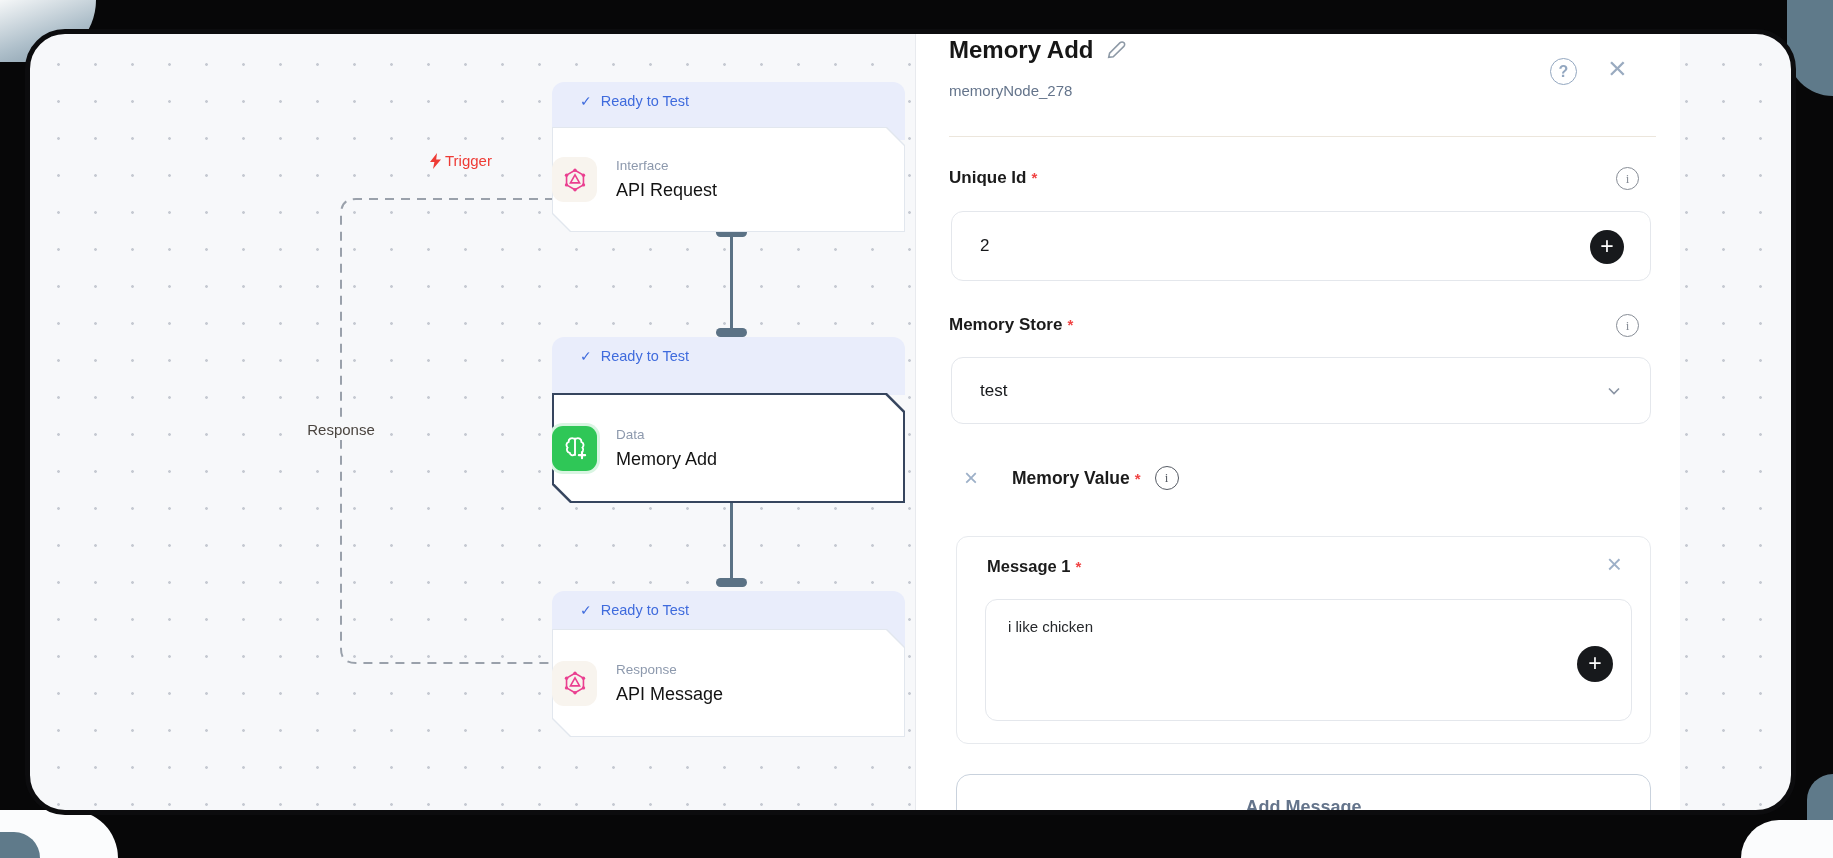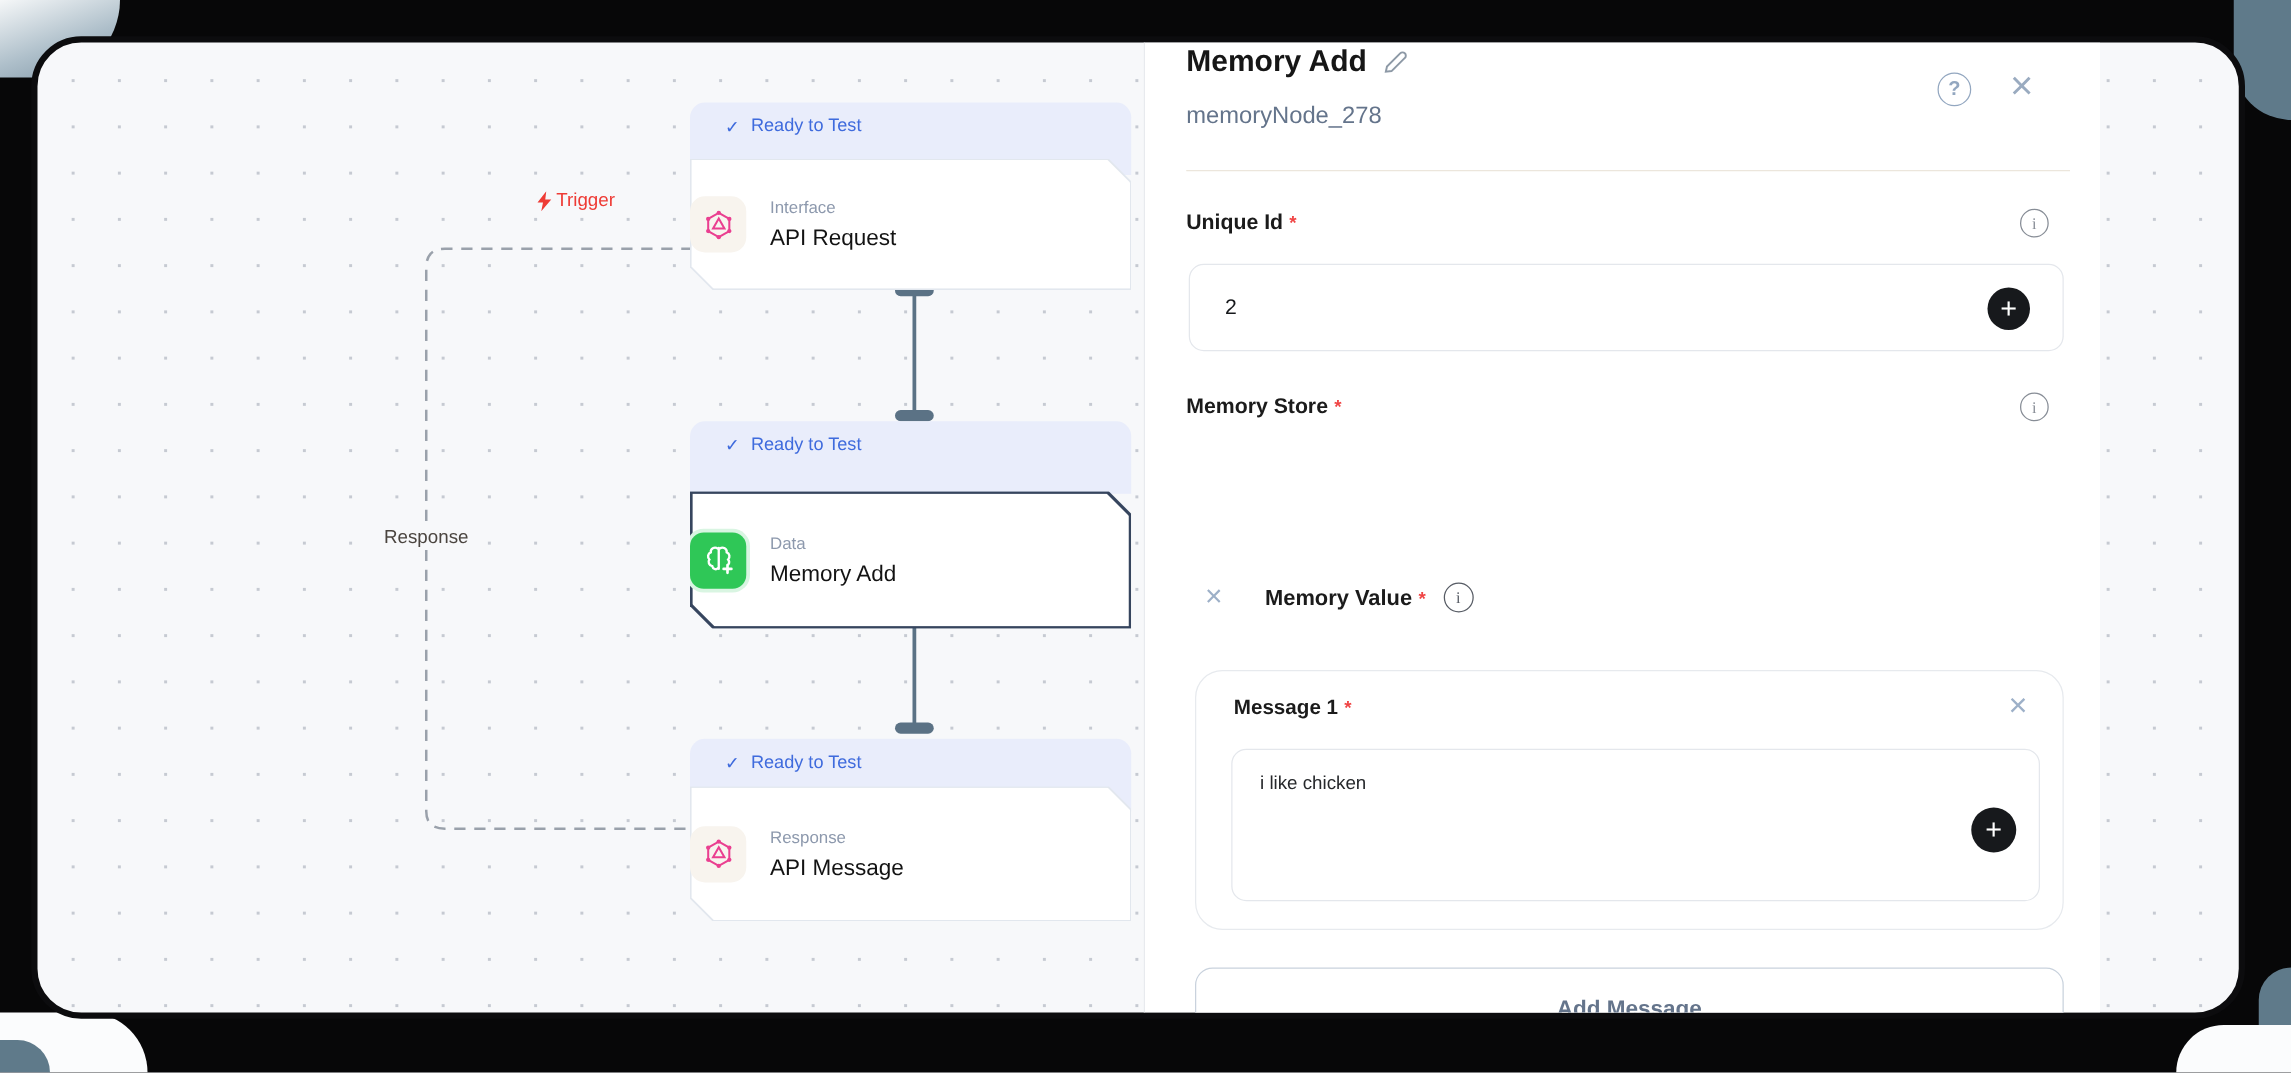--- a/index.html
+++ b/index.html
@@ -70,21 +70,21 @@
   .node-title { font-size:18px; color:#131313; font-weight:400; line-height:24px; margin-top:3px; }
 
   
   .panel {
     position:absolute; left:885px; top:0; bottom:0; width:765px;
     background:#ffffff; border-left:1px solid #e8eaee;
   }
   .panel-title-row { position:absolute; left:33px; top:2px; display:flex; align-items:center; gap:12px; }
   .panel-title { font-size:24px; font-weight:700; color:#161616; }
   .pencil-btn { width:22px; height:22px; color:#8d99a6; cursor:pointer; }
-  .panel-node-id { position:absolute; left:33px; top:48px; font-size:19px; color:#64748b; }
+  .panel-node-id { position:absolute; left:33px; top:48px; font-size:15px; color:#64748b; }
   .help-btn {
     position:absolute; left:634px; top:24px; width:27px; height:27px; border-radius:50%;
     border:1.8px solid #93a7c0; color:#93a7c0; font-size:16px; font-weight:700;
     display:flex; align-items:center; justify-content:center;
   }
   .panel-close { position:absolute; left:692px; top:18px; font-size:32px; color:#9aabc0; line-height:32px; font-weight:400; }
   .panel-divider { position:absolute; left:33px; top:102px; width:707px; height:1px; background:#ece6dc; }
 
   .field-label { position:absolute; left:33px; font-size:17px; font-weight:700; color:#1b1b1b; }
   .req { color:#f04444; margin-left:5px; font-size:15px; }
@@ -106,21 +106,21 @@
   .chevron { position:absolute; right:26px; top:50%; transform:translateY(-50%); width:20px; height:20px; }
 
   .mv-row { position:absolute; left:48px; top:432px; display:flex; align-items:center; }
   .mv-x { font-size:24px; color:#9db0c8; line-height:24px; }
   .mv-label { margin-left:34px; font-size:17.5px; font-weight:700; color:#1b1b1b; }
   .mv-info { margin-left:14px; width:24px; height:24px; border-radius:50%; border:1.7px solid #565b64;
              color:#565b64; font-size:13px; display:flex; align-items:center; justify-content:center;
              font-family:"Liberation Serif", serif; }
 
   .msg-card { position:absolute; left:40px; top:502px; width:695px; height:208px;
-              border:1px solid #e7eaee; border-radius:22px; background:#fff; }
+              border:1px solid #e7eaee; border-radius:12px; background:#fff; }
   .msg-head { position:absolute; left:30px; top:20px; font-size:16.5px; font-weight:700; color:#1b1b1b; }
   .msg-close { position:absolute; right:28px; top:12px; font-size:26px; color:#9db0c8; }
   .msg-area { position:absolute; left:28px; top:62px; width:647px; height:122px;
               border:1px solid #e4e7ec; border-radius:12px; }
   .msg-text { position:absolute; left:22px; top:18px; font-size:15px; color:#26282b; }
   .add-msg-btn { position:absolute; left:40px; top:740px; width:695px; height:66px;
                  border:1.6px solid #c9d2dd; border-radius:14px; background:#fff;
                  display:flex; align-items:center; justify-content:center;
                  color:#64748b; font-size:18px; font-weight:700; }
 </style>
@@ -255,20 +255,26 @@
     <i class="info-icon" style="top:133px;">i</i>
     <div class="text-box" style="top:177px; height:70px;">
       <span class="box-value">2</span>
       <div class="plus-btn" style="right:26px; top:18px;">+</div>
     </div>
 
     <div class="field-label" style="top:281px;">
       <span>Memory Store</span><span class="req">*</span>
     </div>
     <i class="info-icon" style="top:280px;">i</i>
+    <div class="text-box" style="top:323px; height:67px;">
+      <span class="box-value">test</span>
+      <svg class="chevron" viewBox="0 0 24 24" fill="none" stroke="#8a94a3" stroke-width="2">
+        <polyline points="6,9 12,15 18,9"></polyline>
+      </svg>
+    </div>
 
     <div class="mv-row">
       <span class="mv-x">×</span>
       <span class="mv-label">
         <span>Memory Value</span><span class="req">*</span>
       </span>
       <span class="mv-info">i</span>
     </div>
 
     <div class="msg-card">

